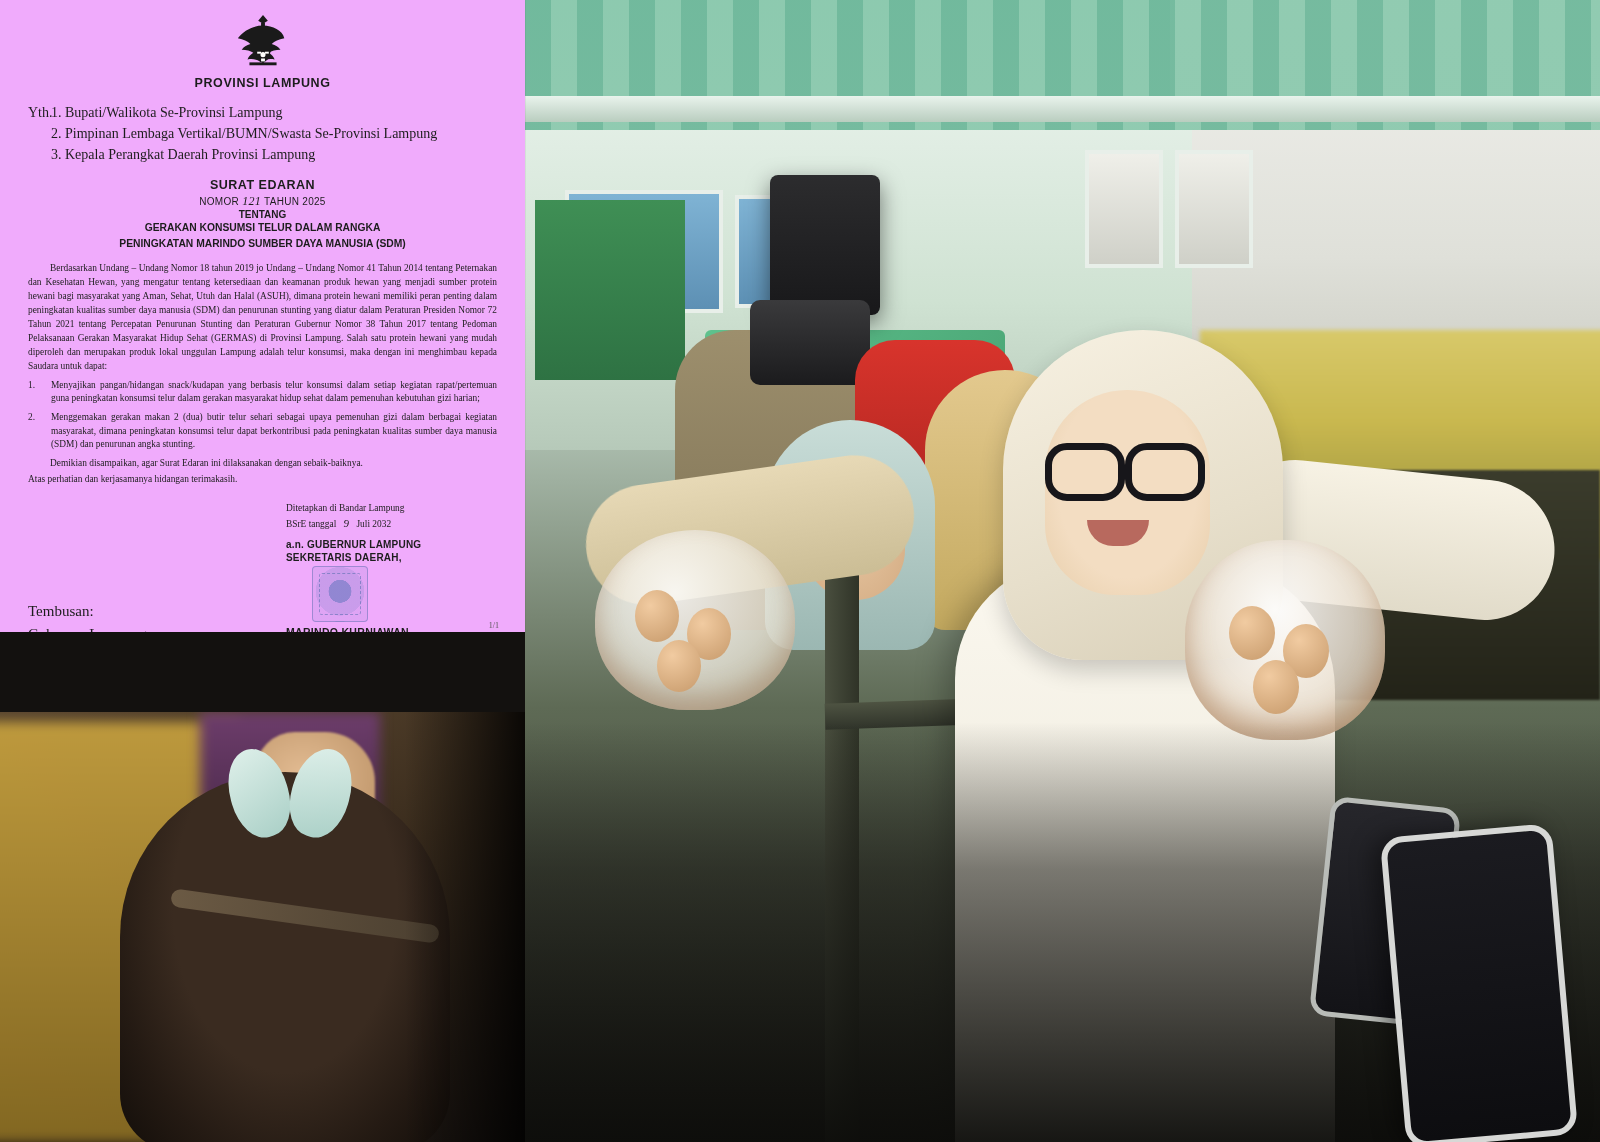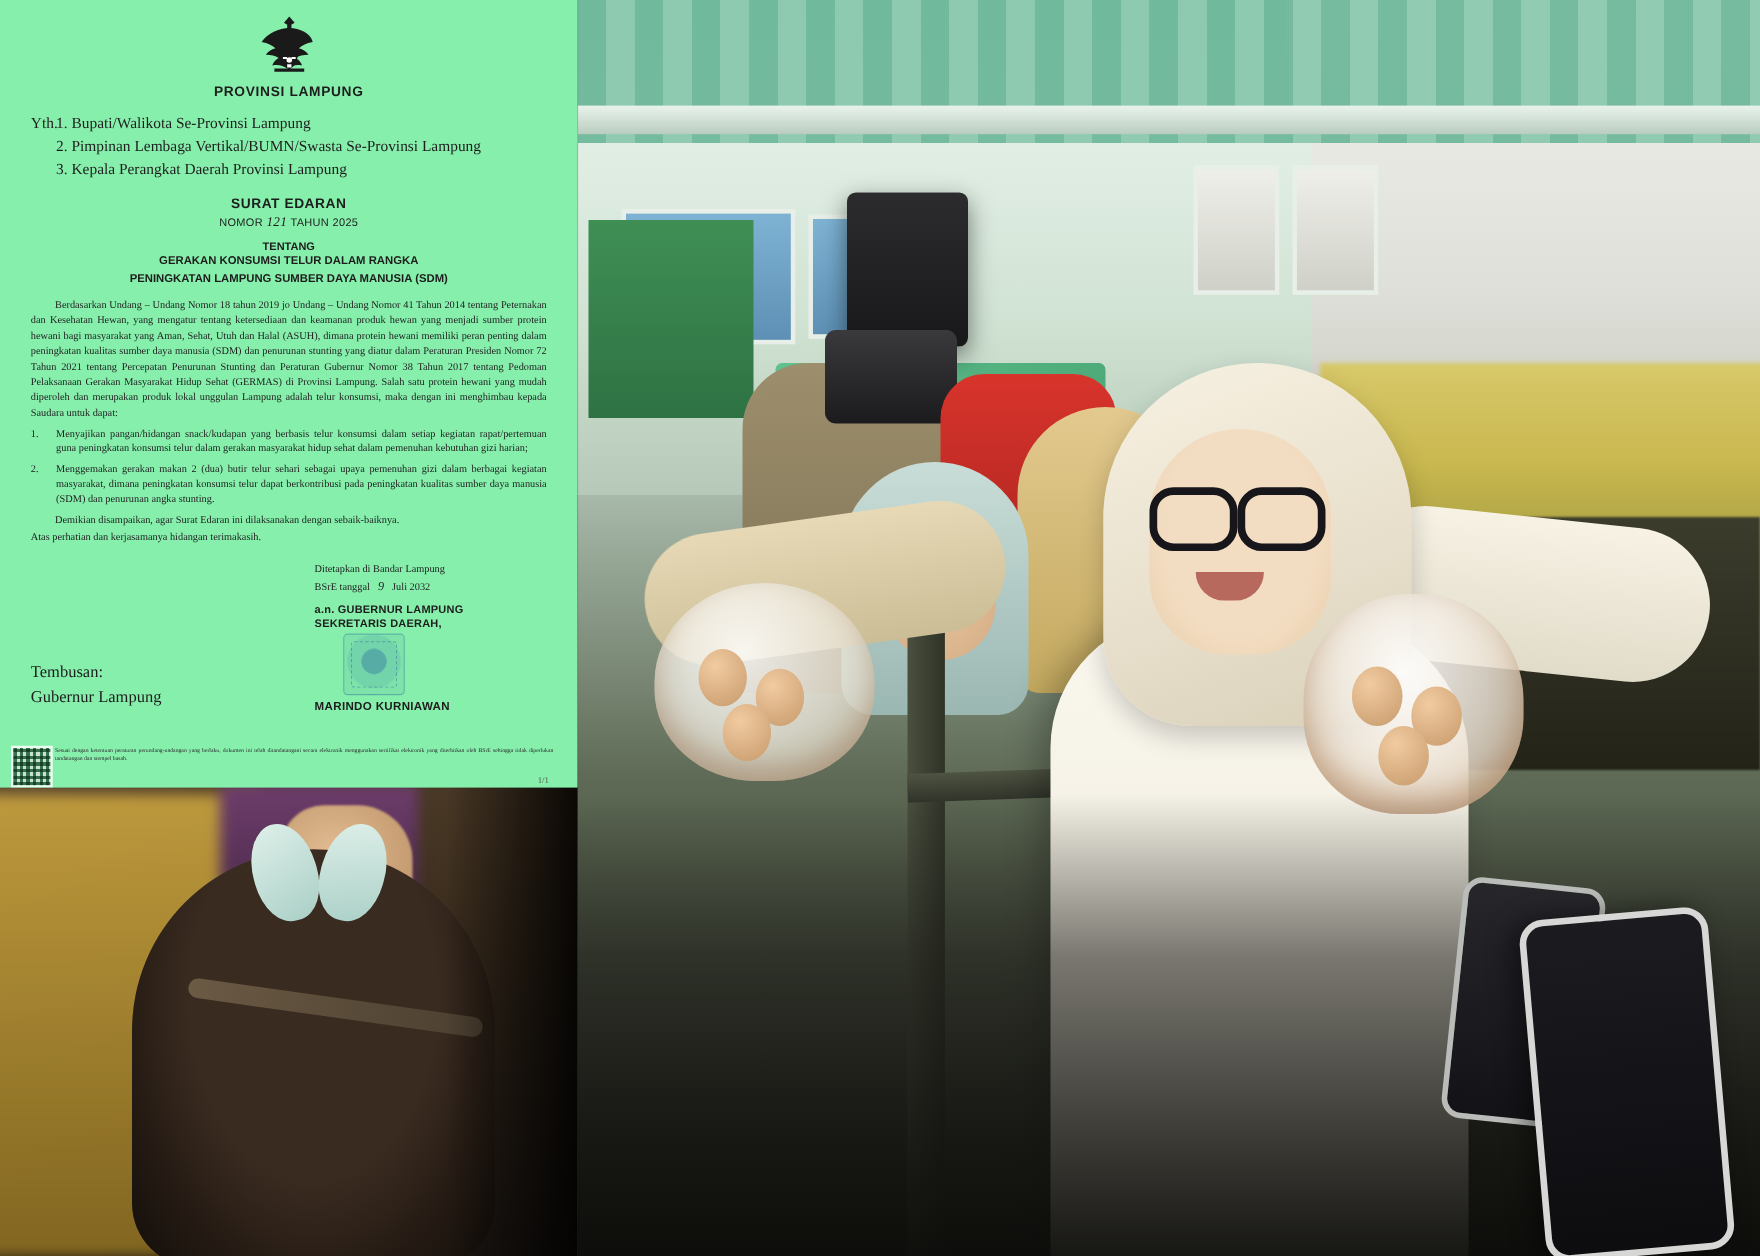--- a/index.html
+++ b/index.html
@@ -251,22 +251,22 @@
   }
   .p2-dark {
     position: absolute; right: 0; top: 0; width: 120px; height: 430px;
     background: linear-gradient(90deg, rgba(0,0,0,0), rgba(0,0,0,.85));
   }
 
   
   .doc {
     position: absolute;
     left: 0; top: 0;
-    width: 525px; height: 716px;
-    background: #86efac;
+    width: 525px; height: 632px;
+    background: #f0abfc;
     box-shadow: 0 0 0 1px rgba(0,0,0,.05);
     overflow: hidden;
     font-family: "Liberation Serif", serif;
     color: #1d1d1d;
   }
   .doc-inner {
     position: absolute;
     left: 28px; right: 28px; top: 8px;
   }
   .garuda {
@@ -301,21 +301,21 @@
     font-family: "Liberation Sans", sans-serif;
   }
   .doc-title .t1 { font-weight: bold; font-size: 12.5px; letter-spacing: .5px; }
   .doc-title .t2 { font-size: 10px; margin-top: 2px; letter-spacing: .3px; }
   .doc-title .t2 .num {
     font-family: "Liberation Serif", serif;
     font-style: italic;
     font-size: 12px;
     border-bottom: 0;
   }
-  .doc-title .t3 { font-size: 10px; margin-top: 10px; font-weight: bold; }
+  .doc-title .t3 { font-size: 10px; font-weight: bold; }
   .doc-title .t4 { font-size: 10.3px; font-weight: bold; line-height: 1.45; margin-top: 1px; }
   .doc-body {
     margin-top: 11px;
     font-size: 9.4px;
     line-height: 1.48;
     text-align: justify;
   }
   .doc-body p { margin: 0 0 5px 0; text-indent: 22px; }
   .doc-list {
     margin: 0; padding: 0; list-style: none;
@@ -520,21 +520,21 @@
 
       <div class="doc-title">
         <div class="t1">SURAT EDARAN</div>
         <div class="t2">
           <span>NOMOR</span>
           <span class="num">121</span>
           <span>TAHUN 2025</span>
         </div>
         <div class="t3">TENTANG</div>
         <div class="t4">GERAKAN KONSUMSI TELUR DALAM RANGKA</div>
-        <div class="t4">PENINGKATAN LAMPUNG SUMBER DAYA MANUSIA (SDM)</div>
+        <div class="t4">PENINGKATAN MARINDO SUMBER DAYA MANUSIA (SDM)</div>
       </div>
 
       <div class="doc-body">
         <p>Berdasarkan Undang – Undang Nomor 18 tahun 2019 jo Undang – Undang Nomor 41 Tahun 2014 tentang Peternakan dan Kesehatan Hewan, yang mengatur tentang ketersediaan dan keamanan produk hewan yang menjadi sumber protein hewani bagi masyarakat yang Aman, Sehat, Utuh dan Halal (ASUH), dimana protein hewani memiliki peran penting dalam peningkatan kualitas sumber daya manusia (SDM) dan penurunan stunting yang diatur dalam Peraturan Presiden Nomor 72 Tahun 2021 tentang Percepatan Penurunan Stunting dan Peraturan Gubernur Nomor 38 Tahun 2017 tentang Pedoman Pelaksanaan Gerakan Masyarakat Hidup Sehat (GERMAS) di Provinsi Lampung. Salah satu protein hewani yang mudah diperoleh dan merupakan produk lokal unggulan Lampung adalah telur konsumsi, maka dengan ini menghimbau kepada Saudara untuk dapat:</p>
       </div>
 
       <ul class="doc-list">
         <li>
           <span class="n">1.</span>
           <span>Menyajikan pangan/hidangan snack/kudapan yang berbasis telur konsumsi dalam setiap kegiatan rapat/pertemuan guna peningkatan konsumsi telur dalam gerakan masyarakat hidup sehat dalam pemenuhan kebutuhan gizi harian;</span>

